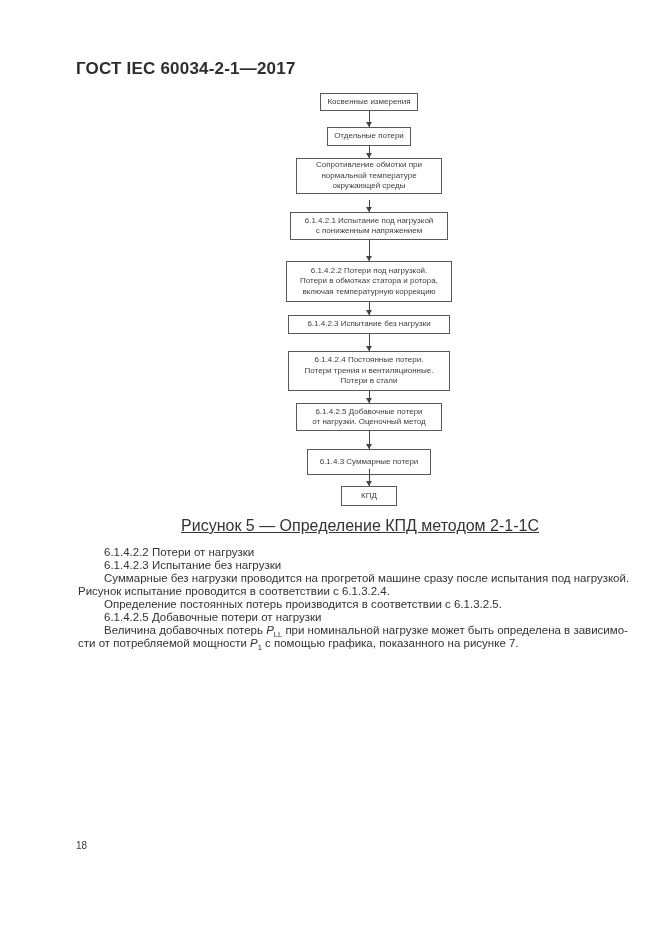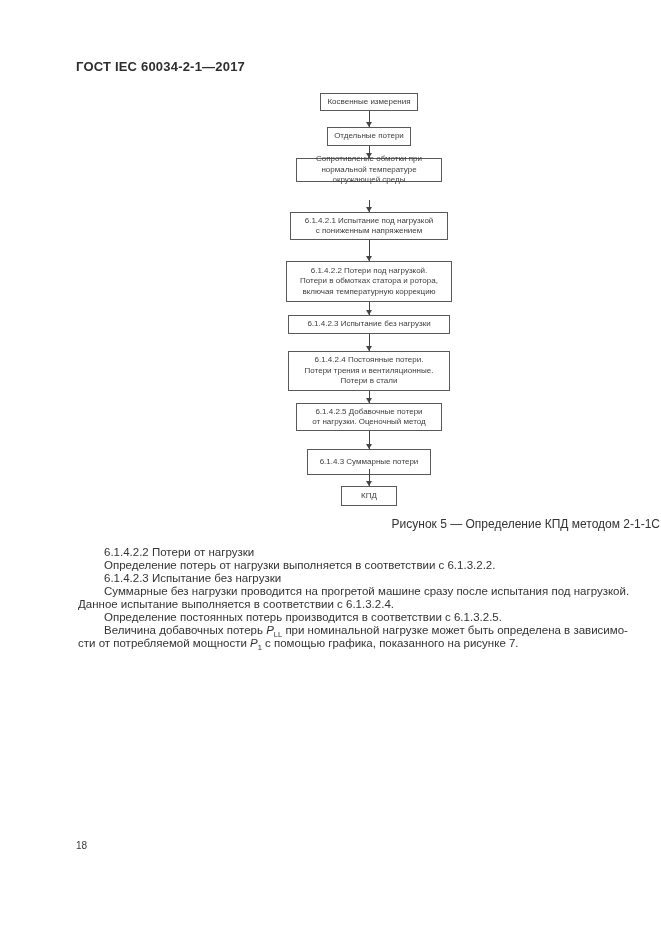--- a/index.html
+++ b/index.html
@@ -6,36 +6,36 @@
   .page{
     position:relative;
     width:661px;height:935px;
     background:#ffffff;
     font-family:"Liberation Sans","DejaVu Sans",sans-serif;
     color:#333333;
     overflow:hidden;
   }
   .header{
     position:absolute;left:76px;top:59px;
-    font-size:13px;font-weight:bold;color:#2e2e2e;letter-spacing:.2px;
+    font-size:17px;font-weight:bold;color:#2e2e2e;letter-spacing:.2px;
     white-space:nowrap;
   }
   
   .flowchart{position:absolute;left:9px;top:0;width:661px;height:512px;}
   .node{
     position:absolute;left:360px;transform:translateX(-50%);
     border:1px solid #595959;background:#ffffff;
     box-sizing:border-box;
     display:flex;flex-direction:column;justify-content:center;
     text-align:center;
     font-size:8px;line-height:10.5px;color:#3d3d3d;
   }
   .n1{top:93px;width:98px;height:18px}
   .n2{top:127px;width:84px;height:19px}
-  .n3{top:158px;width:146px;height:24px}
+  .n3{top:158px;width:146px;height:36px}
   .n4{top:212px;width:158px;height:28px}
   .n5{top:261px;width:166px;height:41px}
   .n6{top:315px;width:162px;height:19px}
   .n7{top:351px;width:162px;height:40px}
   .n8{top:403px;width:146px;height:28px}
   .n9{top:449px;width:124px;height:26px}
   .n10{top:486px;width:56px;height:20px}
   .arrow{
     position:absolute;left:359.5px;width:1px;background:#444444;
   }
@@ -49,22 +49,23 @@
   .a3{top:200px;height:12px}
   .a4{top:240px;height:21px}
   .a5{top:302px;height:13px}
   .a6{top:334px;height:17px}
   .a7{top:391px;height:12px}
   .a8{top:431px;height:18px}
   .a9{top:469px;height:17px}
   
   .caption{
     position:absolute;left:60px;top:517px;width:600px;
-    text-align:right;font-size:12px;color:#333333;
+    text-align:center;font-size:16px;color:#333333;
     white-space:nowrap;
+    text-decoration:underline;
   }
   
   .bodytext{position:absolute;left:78px;top:546px;width:545px;}
   .line{height:13px;line-height:13px;font-size:11.5px;color:#333333;white-space:nowrap;}
   .line.indent{padding-left:26px;}
   .var{font-style:italic;}
   sub{font-size:7.5px;line-height:0;}
   .pagenum{
     position:absolute;left:76px;top:840px;
     font-size:10px;color:#3a3a3a;
@@ -135,24 +136,24 @@
     <div class="node n10">
       <div>КПД</div>
     </div>
 
   </div>
 
   <div class="caption">Рисунок 5 — Определение КПД методом 2-1-1С</div>
 
   <div class="bodytext">
     <div class="line indent"><span>6.1.4.2.2 Потери от нагрузки</span></div>
-    <div class="line indent"><span>Определение потерь от нагрузки выполняется в соответствии с 6.1.3.2.2.</span></div>
     <div class="line indent"><span>6.1.4.2.3 Испытание без нагрузки</span></div>
     <div class="line indent"><span>Суммарные без нагрузки проводится на прогретой машине сразу после испытания под нагрузкой.</span></div>
-    <div class="line"><span>Данное испытание выполняется в соответствии с 6.1.3.2.4.</span></div>
+    <div class="line"><span>Рисунок испытание проводится в соответствии с 6.1.3.2.4.</span></div>
     <div class="line indent"><span>Определение постоянных потерь производится в соответствии с 6.1.3.2.5.</span></div>
+    <div class="line indent"><span>6.1.4.2.5 Добавочные потери от нагрузки</span></div>
     <div class="line indent"><span>Величина добавочных потерь </span><span class="var">P</span><sub>LL</sub><span> при номинальной нагрузке может быть определена в зависимо-</span></div>
     <div class="line"><span>сти от потребляемой мощности </span><span class="var">P</span><sub>1</sub><span> с помощью графика, показанного на рисунке 7.</span></div>
   </div>
 
   <div class="pagenum">18</div>
 
 </div>
 
 </body></html>

